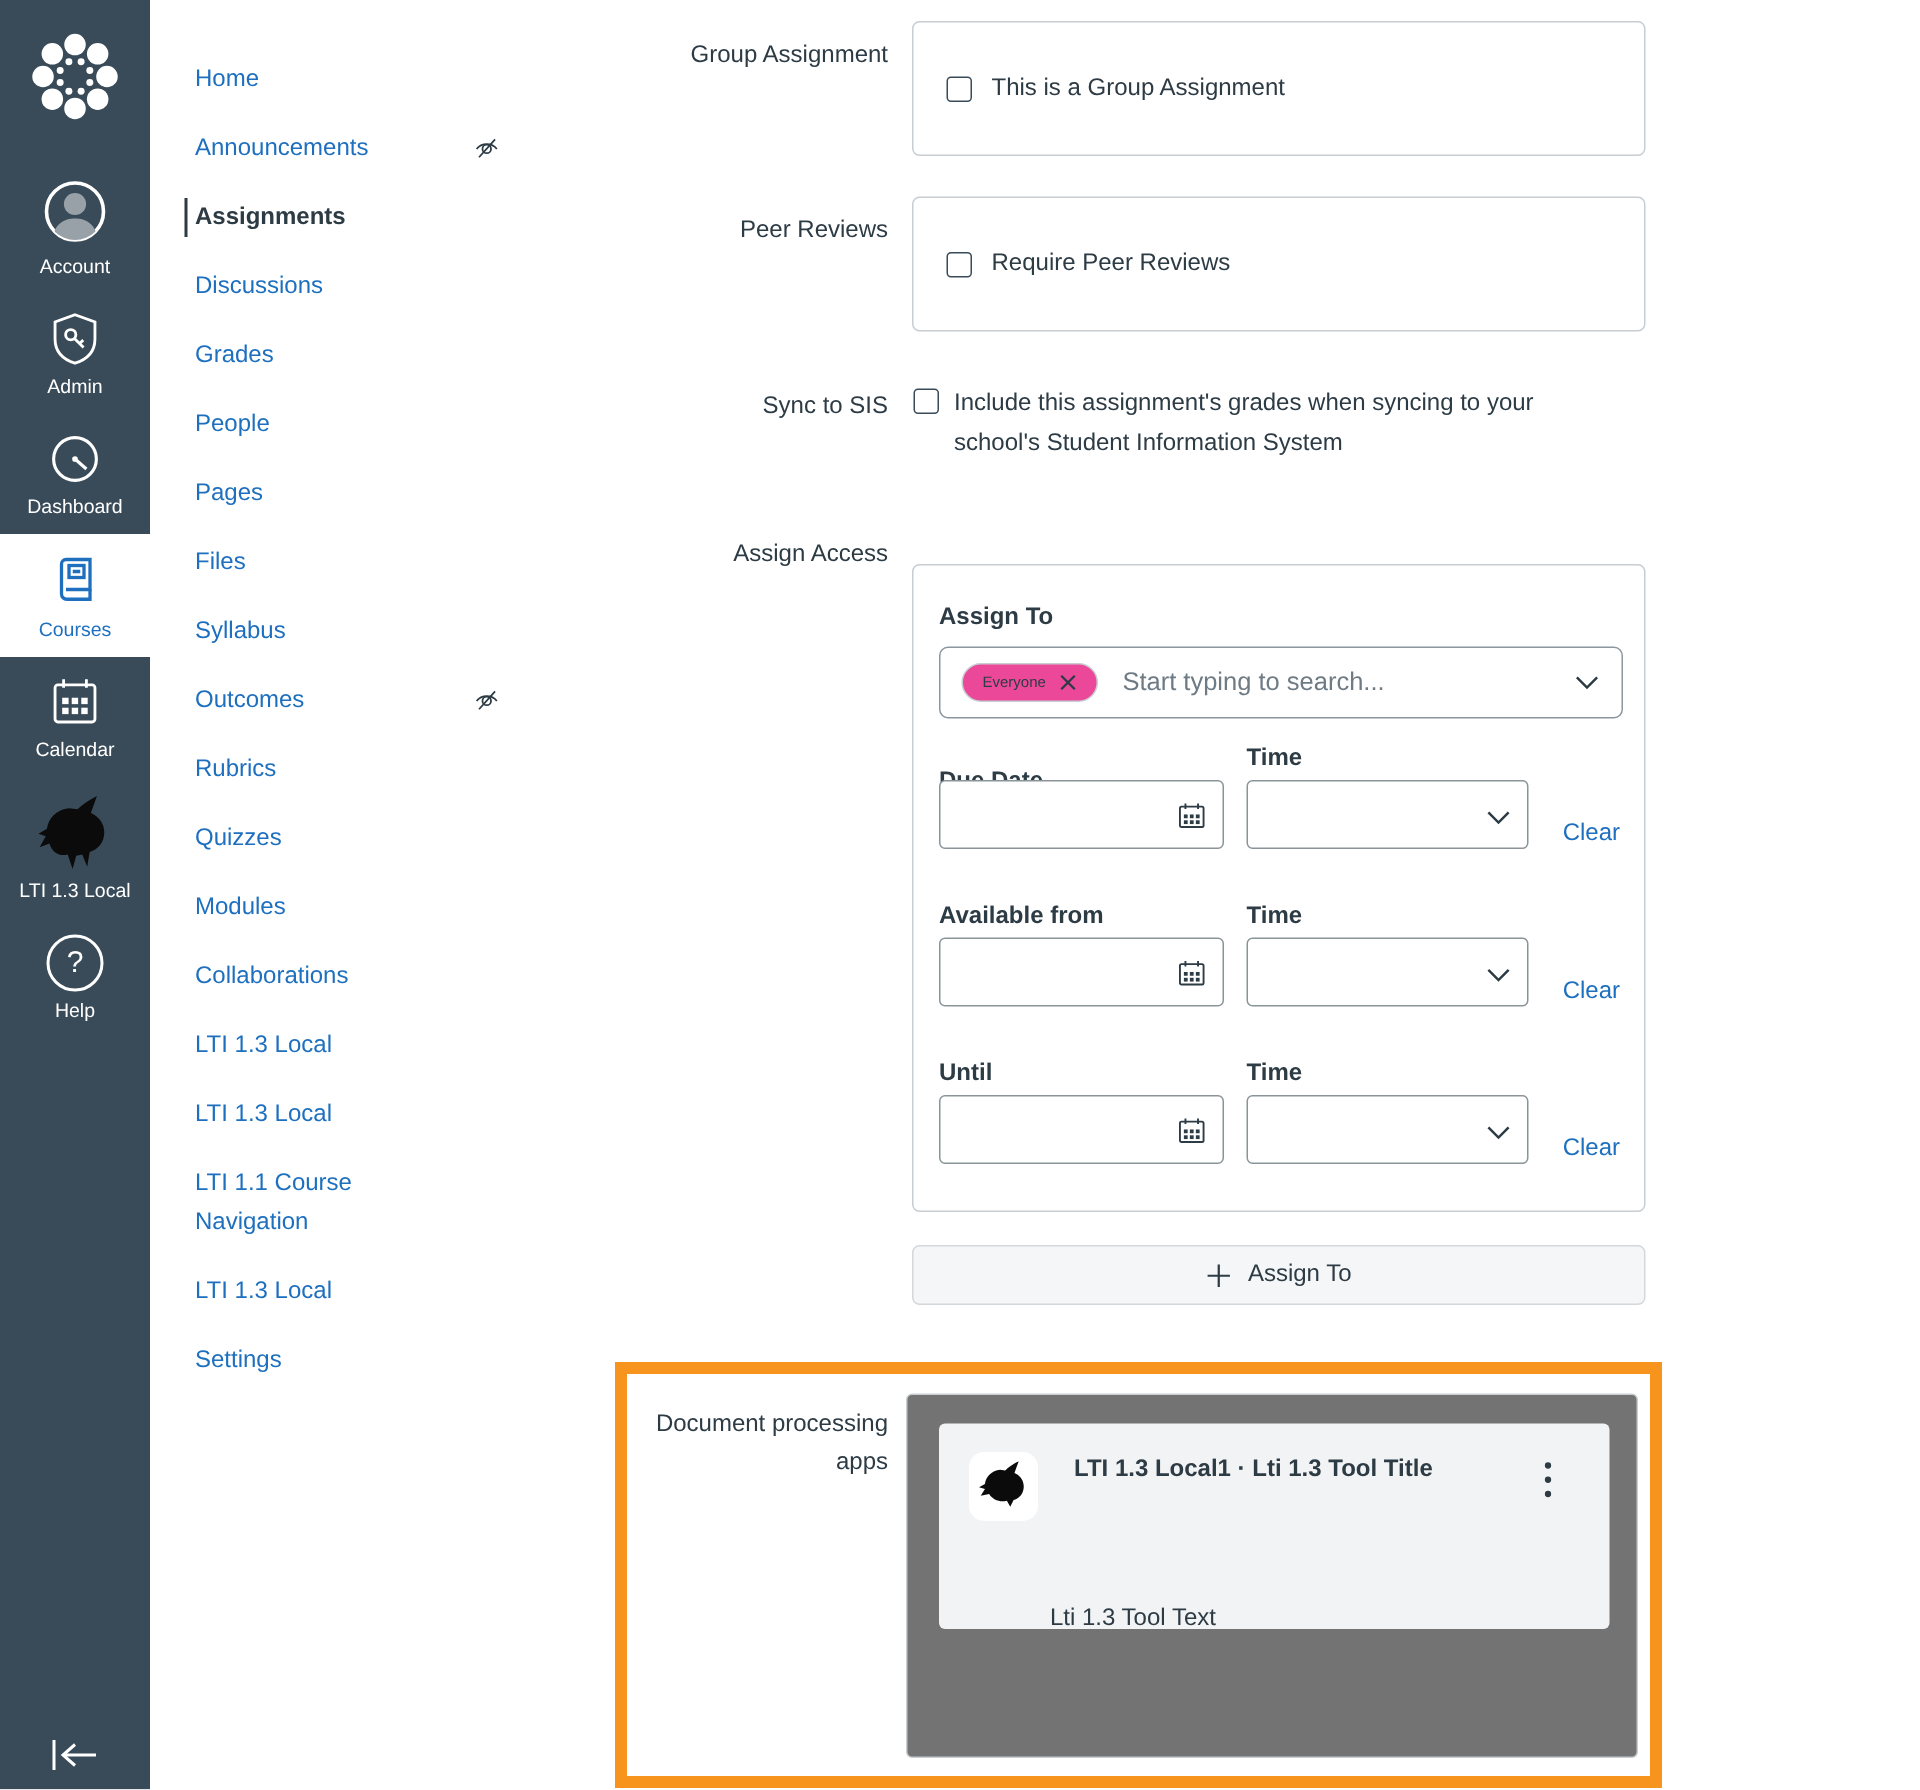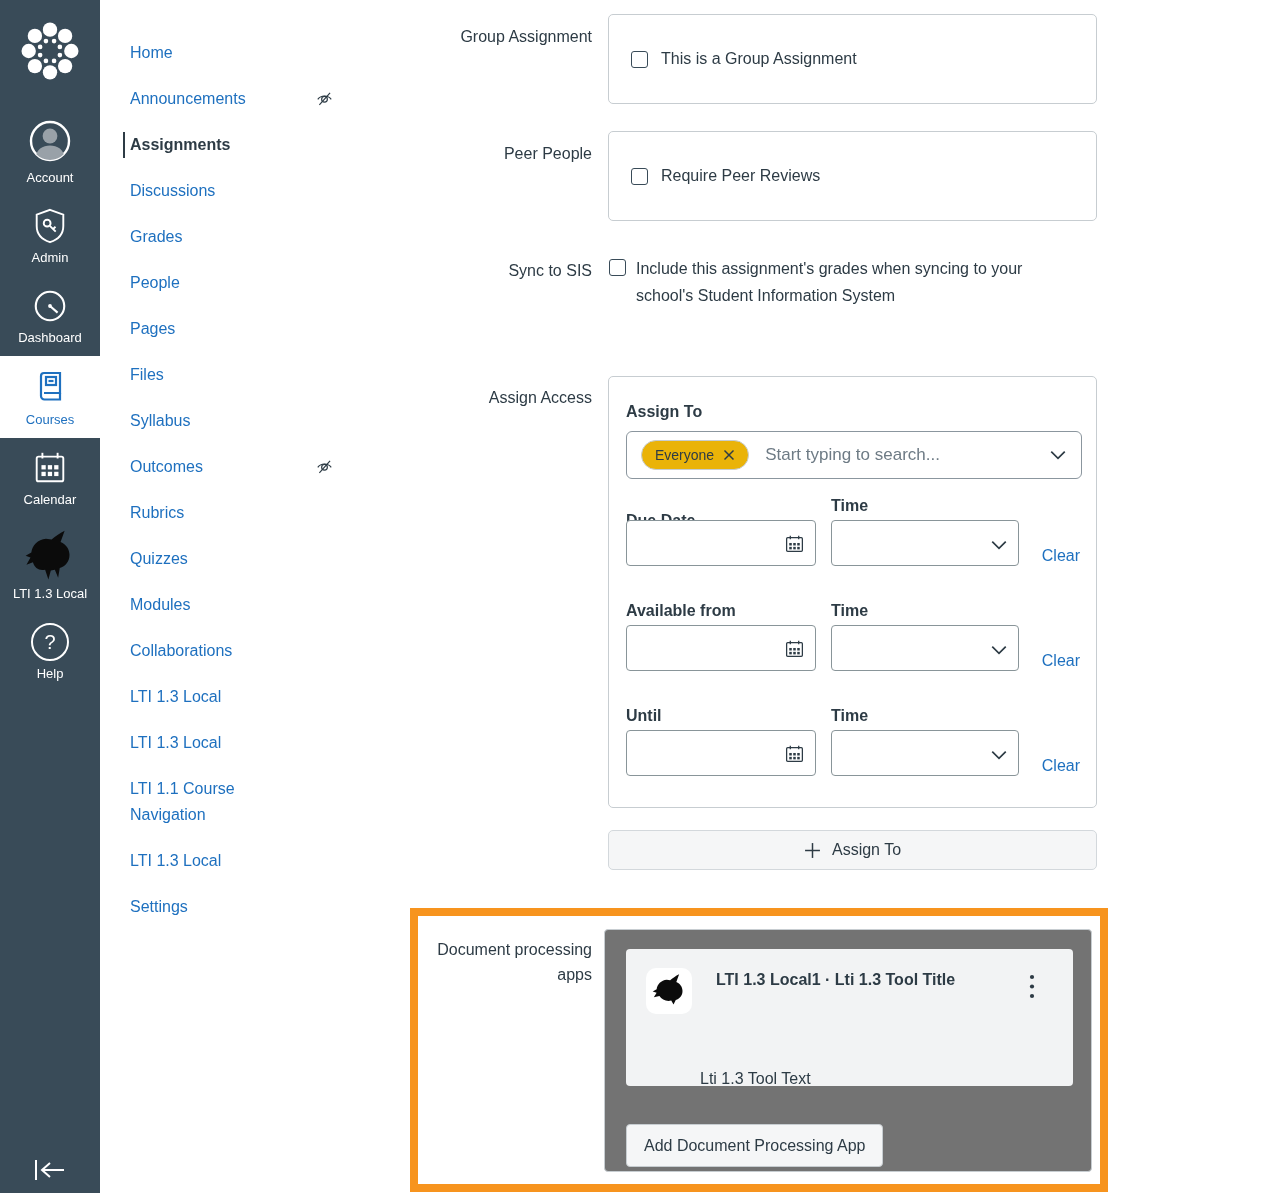--- a/index.html
+++ b/index.html
@@ -33,22 +33,22 @@
   .checkbox{width:17px;height:17px;border:1.6px solid #394B58;border-radius:3px;background:#fff;
             flex:0 0 auto;cursor:pointer;box-sizing:border-box;}
 
   .sis-check{position:absolute;left:609px;top:259px;}
   .sis-text{position:absolute;left:636px;top:255px;width:424px;font-size:16px;line-height:27px;}
 
   .access-card{top:376px;height:432px;}
   .subheading{position:absolute;font-size:16px;font-weight:bold;}
   .combo{position:absolute;left:17px;top:54px;width:456px;height:48px;border:1px solid #8B969E;
          border-radius:6px;display:flex;align-items:center;padding:0 14px;box-sizing:border-box;gap:14px;}
-  .tag{display:flex;align-items:center;gap:9px;background:#eab308;border:1px solid #C7CDD1;
-       border-radius:999px;padding:6px 13px;font-size:14px;white-space:nowrap;cursor:default;}
+  .tag{display:flex;align-items:center;gap:9px;background:#ec4899;border:1px solid #C7CDD1;
+       border-radius:999px;padding:6px 13px;font-size:10px;white-space:nowrap;cursor:default;}
   .tag-x{display:flex;cursor:pointer;}
   .combo-input{flex:1;border:none;outline:none;font-size:17px;color:#2D3B45;background:transparent;
                font-family:"Liberation Sans",sans-serif;min-width:0;}
   .combo-input::placeholder{color:#6E7B85;}
   .chev{flex:0 0 auto;display:flex;cursor:pointer;}
 
   .dinput{position:absolute;height:46px;border:1px solid #899599;border-radius:4px;background:#fff;
           box-sizing:border-box;cursor:text;}
   .dicon{position:absolute;right:10px;top:12px;cursor:pointer;}
   .clear-link{position:absolute;right:16px;font-size:16px;color:#1E70BF;cursor:pointer;}
@@ -226,33 +226,33 @@
   </nav>
 
   <div class="field-label" style="top:24px;">Group Assignment</div>
   <div class="panel-box" style="top:14px;height:90px;">
     <div class="check-row">
       <span class="checkbox" role="checkbox" aria-checked="false"></span>
       <span>This is a Group Assignment</span>
     </div>
   </div>
 
-  <div class="field-label" style="top:141px;">Peer People</div>
+  <div class="field-label" style="top:141px;">Peer Reviews</div>
   <div class="panel-box" style="top:131px;height:90px;">
     <div class="check-row">
       <span class="checkbox" role="checkbox" aria-checked="false"></span>
       <span>Require Peer Reviews</span>
     </div>
   </div>
 
   <div class="field-label" style="top:258px;">Sync to SIS</div>
   <span class="checkbox sis-check" role="checkbox" aria-checked="false"></span>
   <div class="sis-text">Include this assignment's grades when syncing to your school's Student Information System</div>
 
-  <div class="field-label" style="top:357px;margin-top:28px;">Assign Access</div>
+  <div class="field-label" style="top:357px;">Assign Access</div>
   <div class="panel-box access-card">
     <div class="subheading" style="left:17px;top:26px;">Assign To</div>
 
     <div class="combo">
       <span class="tag">
         <span>Everyone</span>
         <span class="tag-x">
           <svg width="12" height="12" viewBox="0 0 12 12" stroke="#2D3B45" stroke-width="1.5">
               <line x1="1.5" y1="1.5" x2="10.5" y2="10.5"></line>
               <line x1="10.5" y1="1.5" x2="1.5" y2="10.5"></line>
@@ -374,19 +374,16 @@
         <span class="kebab">
           <svg width="6" height="28" viewBox="0 0 6 28" fill="#2D3B45">
               <circle cx="3" cy="4" r="2.1"></circle>
               <circle cx="3" cy="13.5" r="2.1"></circle>
               <circle cx="3" cy="23" r="2.1"></circle>
             </svg>
         </span>
         <div class="tool-text">Lti 1.3 Tool Text</div>
       </div>
 
-      <div class="dp-add-btn">
-        <span>Add Document Processing App</span>
-      </div>
     </div>
   </div>
 
 </div>
 
 </body></html>

